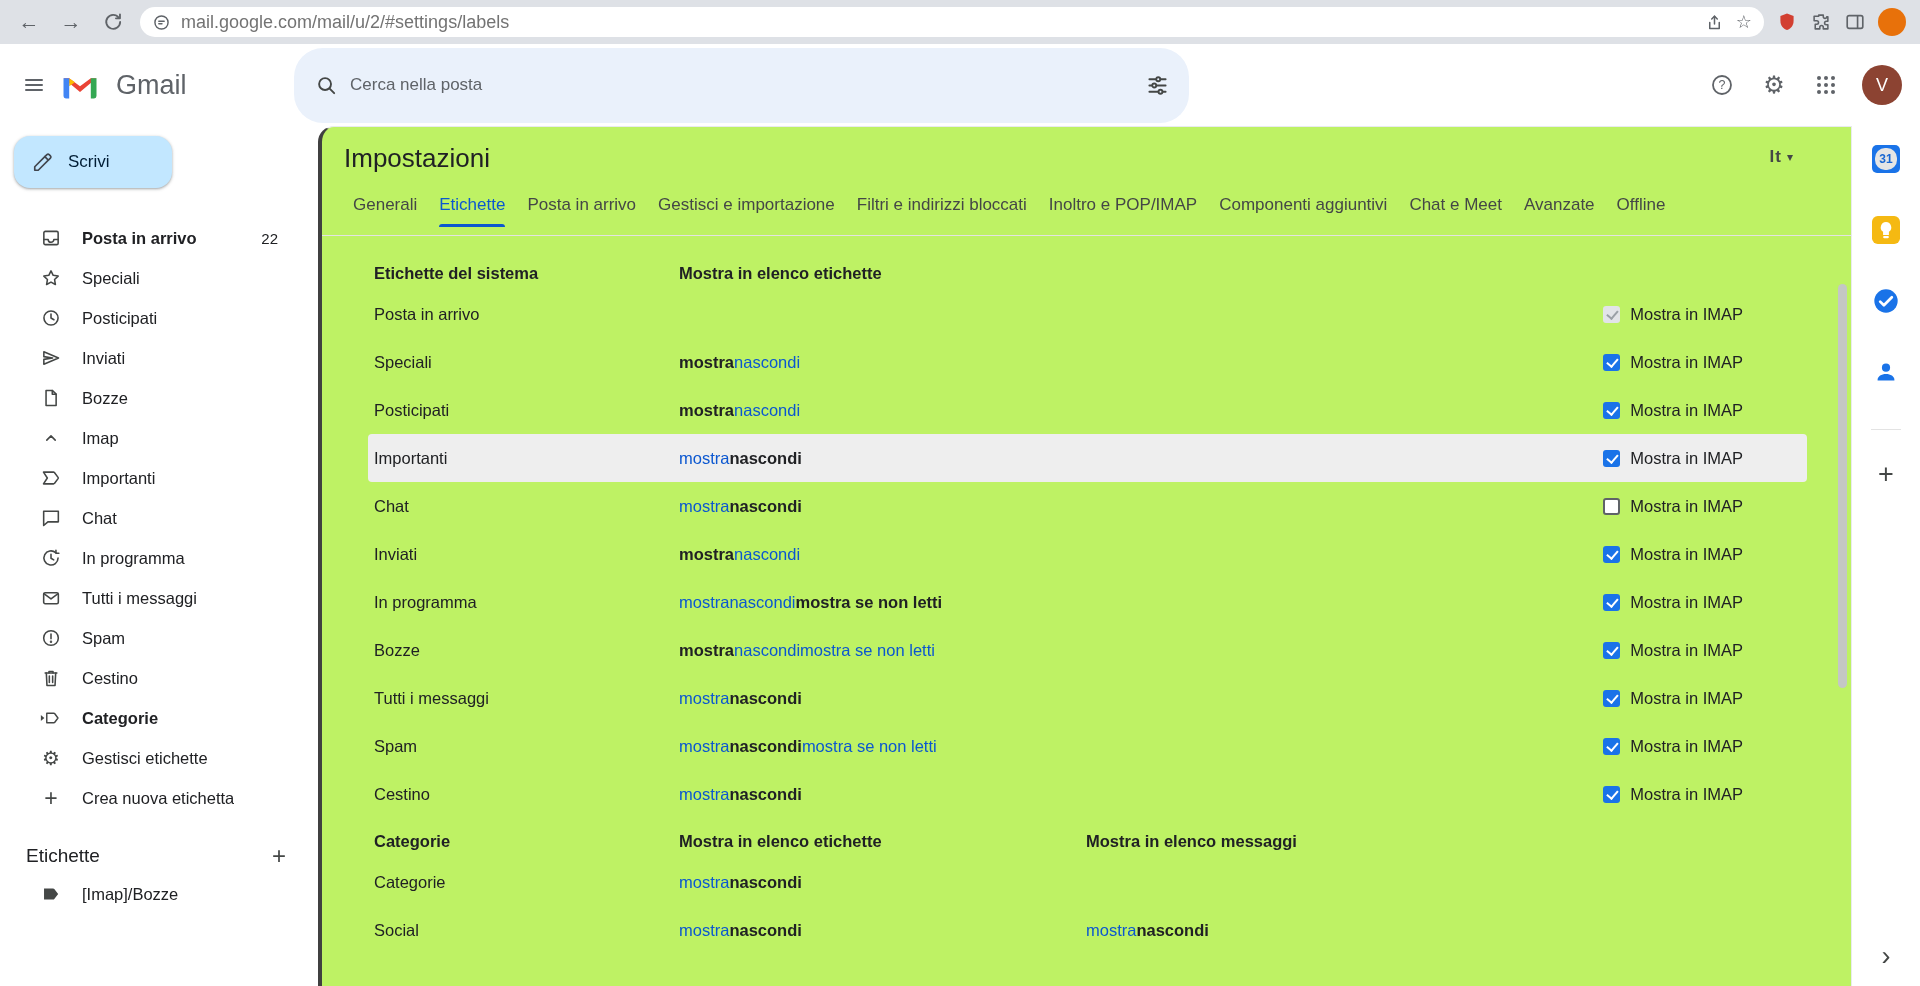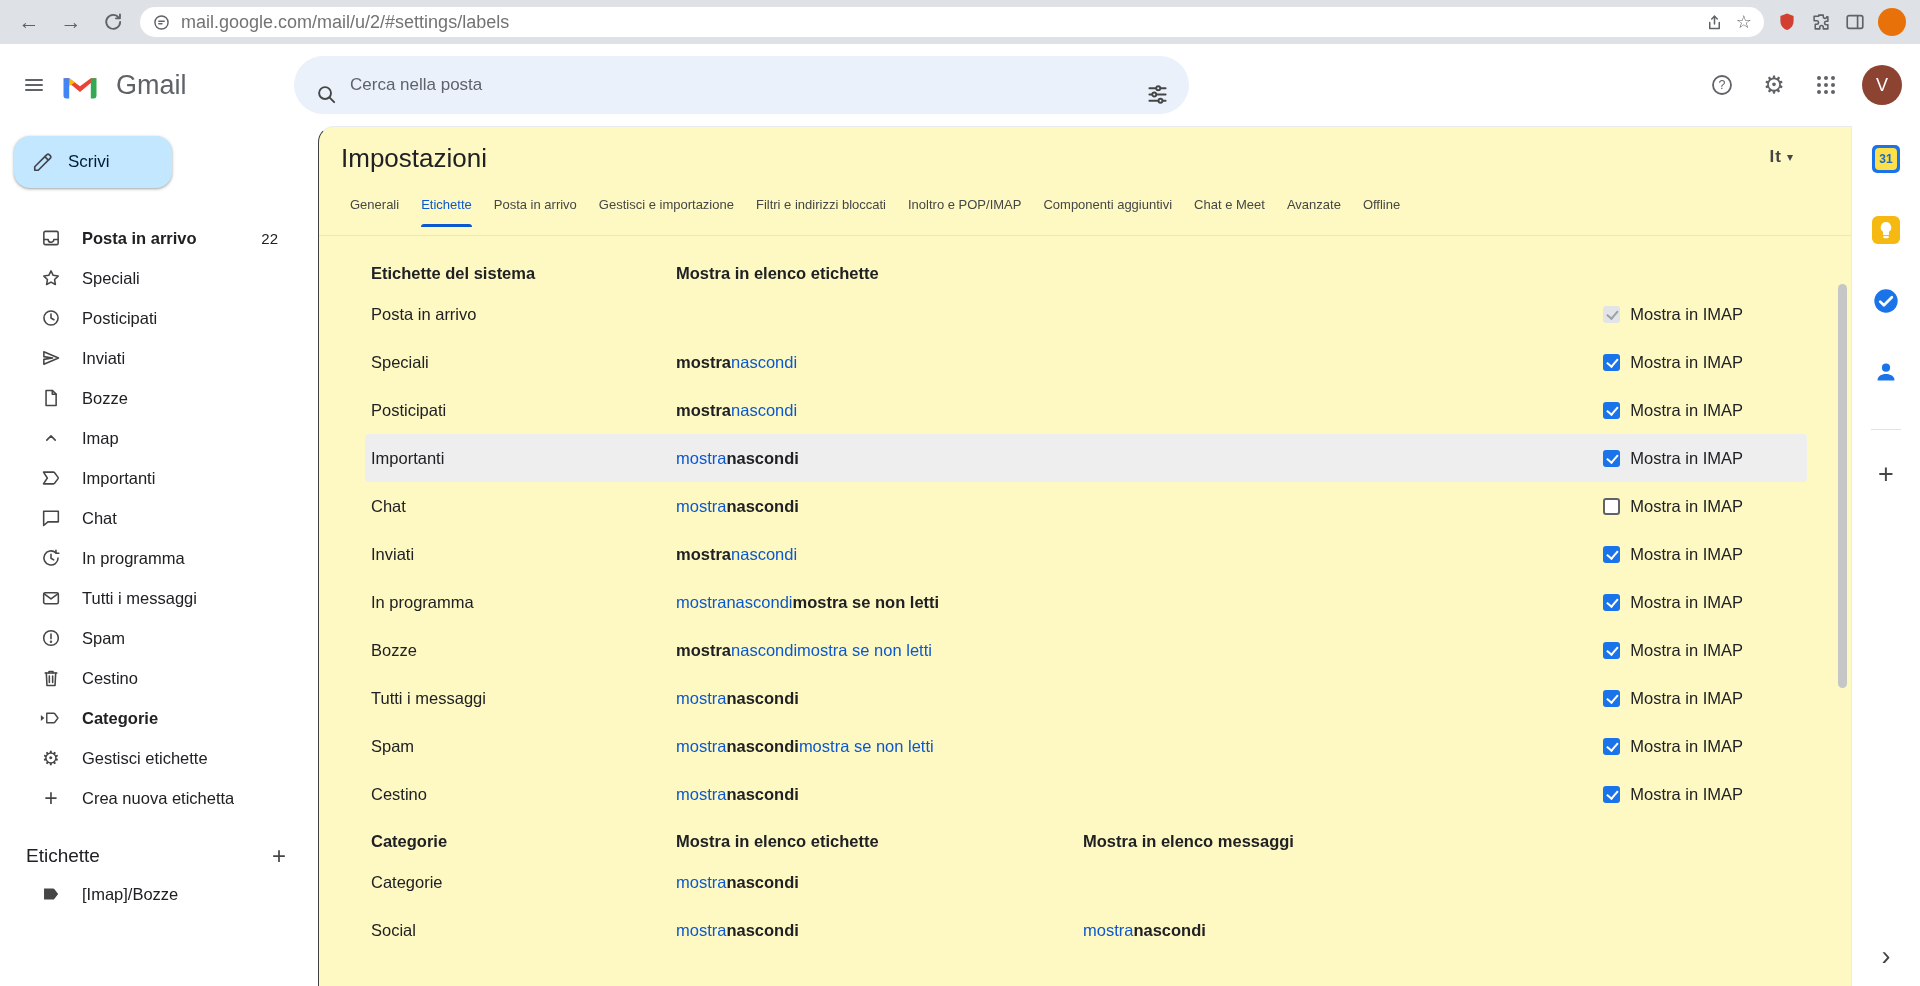--- a/index.html
+++ b/index.html
@@ -24,21 +24,21 @@
 
   
   .app { flex: 1; display: flex; flex-direction: column; background: #fff; min-height: 0; }
   .gheader { height: 82px; flex: 0 0 auto; display: flex; align-items: center; padding: 0 18px 0 10px; }
   .hbtn { width: 48px; height: 48px; border-radius: 50%; display: flex; align-items: center; justify-content: center; cursor: pointer; color: #5f6368; }
   .hbtn svg { width: 24px; height: 24px; }
   .glyph-gear { font-size: 24px; }
   .logo { display: flex; align-items: center; gap: 18px; margin-left: 4px; width: 190px; cursor: pointer; }
   .logo svg { width: 36px; height: 28px; }
   .logo-text { font-size: 27px; color: #5f6368; }
-  .search { margin-left: 42px; width: 895px; height: 58px; background: var(--search-bg, #eaf1fb); border-radius: 29px; display: flex; padding: 14px 8px; }
+  .search { margin-left: 42px; width: 895px; height: 75px; background: var(--search-bg, #eaf1fb); border-radius: 29px; display: flex; padding: 14px 8px; }
   .sbtn { width: 48px; height: 48px; border-radius: 50%; display: flex; align-items: center; justify-content: center; cursor: pointer; }
   .sbtn svg { width: 23px; height: 23px; }
   .search-input { flex: 1; border: none; outline: none; background: transparent; font-size: 17px; color: #202124; font-family: inherit; }
   .search-input::placeholder { color: #5f6368; opacity: 1; }
   .hright { margin-left: auto; display: flex; align-items: center; gap: 4px; }
   .gmail-avatar { width: 40px; height: 40px; border-radius: 50%; background: var(--gmail-avatar-bg, #8c4332); color: #fff; font-size: 18px; font-weight: 500; display: flex; align-items: center; justify-content: center; margin-left: 8px; cursor: pointer; }
 
   
   .content { flex: 1; display: flex; min-height: 0; background: #fff; }
 
@@ -52,29 +52,29 @@
   .glyph-ico { font-size: 20px; color: #444746; line-height: 1; }
   .glyph-ico.plus { font-size: 23px; }
   .sb-label { white-space: nowrap; overflow: hidden; }
   .sb-label.bold { font-weight: 700; }
   .sb-count { margin-left: auto; font-size: 15px; font-weight: 500; }
   .labels-head { display: flex; align-items: center; justify-content: space-between; padding: 0 32px 0 26px; margin-top: 20px; height: 36px; }
   .labels-title { font-size: 19px; color: #202124; }
   .labels-plus { font-size: 24px; color: #444746; cursor: pointer; line-height: 1; }
 
   
-  .main { flex: 1; position: relative; overflow: hidden; background: #fef9c3; border-left: 1px solid #404040; border-top: 1px solid #e9ebee; border-top-left-radius: 16px; min-width: 0; }
+  .main { flex: 1; position: relative; overflow: hidden; background: #bef264; border-left: 4px solid #404040; border-top: 1px solid #e9ebee; border-top-left-radius: 16px; min-width: 0; }
   .settings-topline { display: flex; align-items: flex-start; justify-content: space-between; padding: 16px 58px 0 22px; }
   .settings-title { font-size: 26px; font-weight: 400; line-height: 30px; color: #202124; }
   .input-tools { display: flex; align-items: center; gap: 5px; color: #444746; font-size: 17px; cursor: pointer; margin-top: 4px; font-weight: bold; }
   .input-tools .it-label { font-style: normal; letter-spacing: 1px; }
   .input-tools .caret { font-size: 12px; }
   .tabs { display: flex; column-gap: 22px; padding-left: 31px; margin-top: 22px; }
   .tabs2 { margin-top: 20px; padding-bottom: 13px; }
-  .tab { font-size: 13px; line-height: 20px; color: #444746; padding-bottom: 12px; position: relative; white-space: nowrap; cursor: pointer; }
+  .tab { font-size: 17px; line-height: 20px; color: #444746; padding-bottom: 12px; position: relative; white-space: nowrap; cursor: pointer; }
   .tab.active { color: var(--accent-blue, #0b57d0); font-weight: 500; }
   .tab.active::after { content: ""; position: absolute; left: 0; right: 0; bottom: 0; height: 3px; background: var(--accent-blue, #0b57d0); border-radius: 3px 3px 0 0; }
   .divider { height: 1px; background: #e3e3e3; margin-top: 8px; }
 
   .table { margin: 20px 44px 0 46px; }
   .thead, .trow { display: grid; grid-template-columns: 305px 407px 1fr auto; align-items: center; padding: 0 64px 0 6px; }
   .thead { height: 34px; font-weight: 700; font-size: 16.5px; }
   .thead.cat { margin-top: 6px; }
   .trow { height: 48px; font-size: 16.5px; }
   .trow.hl { background: var(--row-highlight, #eeeeee); border-radius: 4px; }
@@ -90,21 +90,21 @@
   .cb.unchecked { background: #fff; border: 2px solid #5f6368; }
   .cb.disabled { background: #e2e4e8; cursor: default; }
   .cb.disabled::after { border-color: #9aa0a6; }
   .vthumb { position: absolute; top: 157px; right: 4px; width: 9px; height: 404px; background: #c4c7c5; border-radius: 5px; cursor: pointer; }
 
   
   .rpanel { width: 69px; flex: 0 0 auto; border-left: 1px solid #e9ebee; position: relative; display: flex; flex-direction: column; align-items: center; padding-top: 13px; }
   .rp-btn { width: 40px; height: 40px; margin-bottom: 31px; display: flex; align-items: center; justify-content: center; cursor: pointer; }
   .rp-btn svg { width: 28px; height: 28px; }
   .cal { width: 28px; height: 28px; background: var(--checkbox-blue, #1a73e8); border-radius: 5px; padding: 3px; }
-  .cal span { width: 100%; height: 100%; background: #fde047; border-radius: 4px; display: flex; align-items: center; justify-content: center; font-size: 12px; font-weight: 700; color: #1967d2; text-align: right; }
+  .cal span { width: 100%; height: 100%; background: #e5e5e5; border-radius: 10px; display: flex; align-items: center; justify-content: center; font-size: 12px; font-weight: 700; color: #1967d2; text-align: right; }
   .rp-div { width: 30px; height: 1px; background: #e3e3e3; margin: 6px 0 24px; }
   .rp-plus { font-size: 27px; color: #444746; }
   .rp-collapse { position: absolute; bottom: 10px; font-size: 27px; color: #444746; width: 40px; height: 40px; display: flex; align-items: center; justify-content: center; cursor: pointer; }
 </style>
 </head>
 <body>
 
 <div class="screen">
 
   <div class="chrome">

